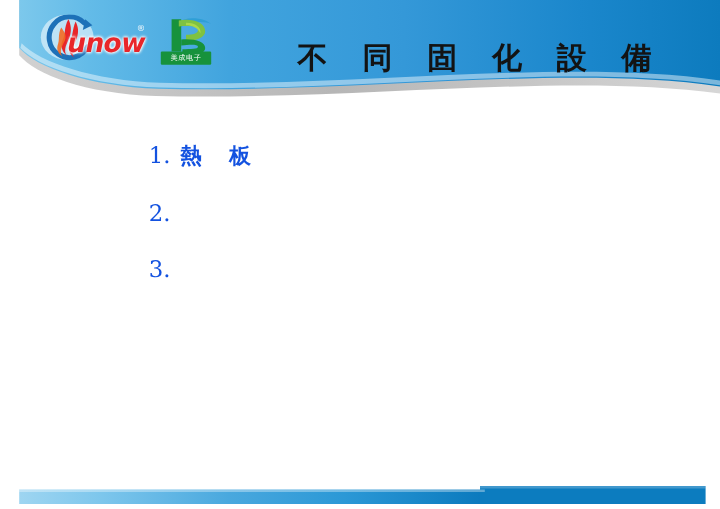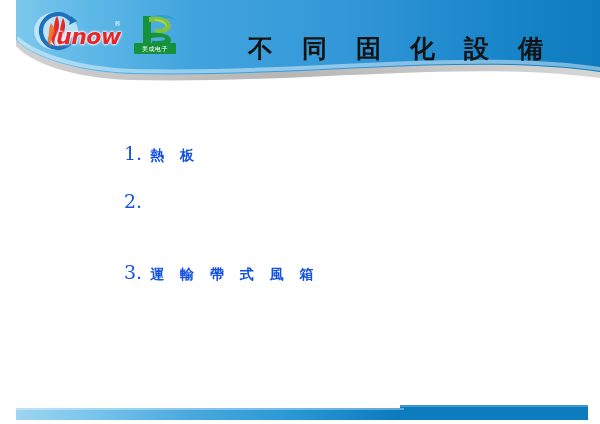--- a/index.html
+++ b/index.html
@@ -127,26 +127,25 @@
     font-family: "DejaVu Serif", serif;
     white-space: nowrap;
   }
   .list-num {
     font-family: "DejaVu Serif", serif;
     font-size: 19px;
     margin-right: 8px;
     color: #1352e0;
   }
   .list-text {
-    font-family: Liberation Sans, sans-serif;
-    font-size: 14px;
+    font-family: Liberation Mono, monospace;
+    font-size: 18px;
     font-weight: bold;
     letter-spacing: 6px;
     color: #1352e0;
-    margin-top: 29px;
   }
 
   
   #footer-bar {
     position: absolute;
     left: 0;
     top: 400px;
     width: 600px;
     height: 24px;
   }
@@ -233,21 +232,20 @@
       <span class="list-num">1.</span>
       <span class="list-text">熱 板</span>
     </div>
 
     <div class="list-item">
       <span class="list-num">2.</span>
     </div>
 
     <div class="list-item">
       <span class="list-num">3.</span>
-      <span class="list-text">運 輸 帶 式 風 箱</span>
     </div>
 
   </div>
 
   <div id="footer-bar">
     <svg width="600" height="24" viewBox="0 0 600 24" xmlns="http://www.w3.org/2000/svg">
 
       <path d="M16,8 L404,8 L404,20 L16,20 Z" fill="url(#footGrad)"></path>
 
       <path d="M400,5 L588,5 L588,20 L400,20 Z" fill="#0c7cbf"></path>

